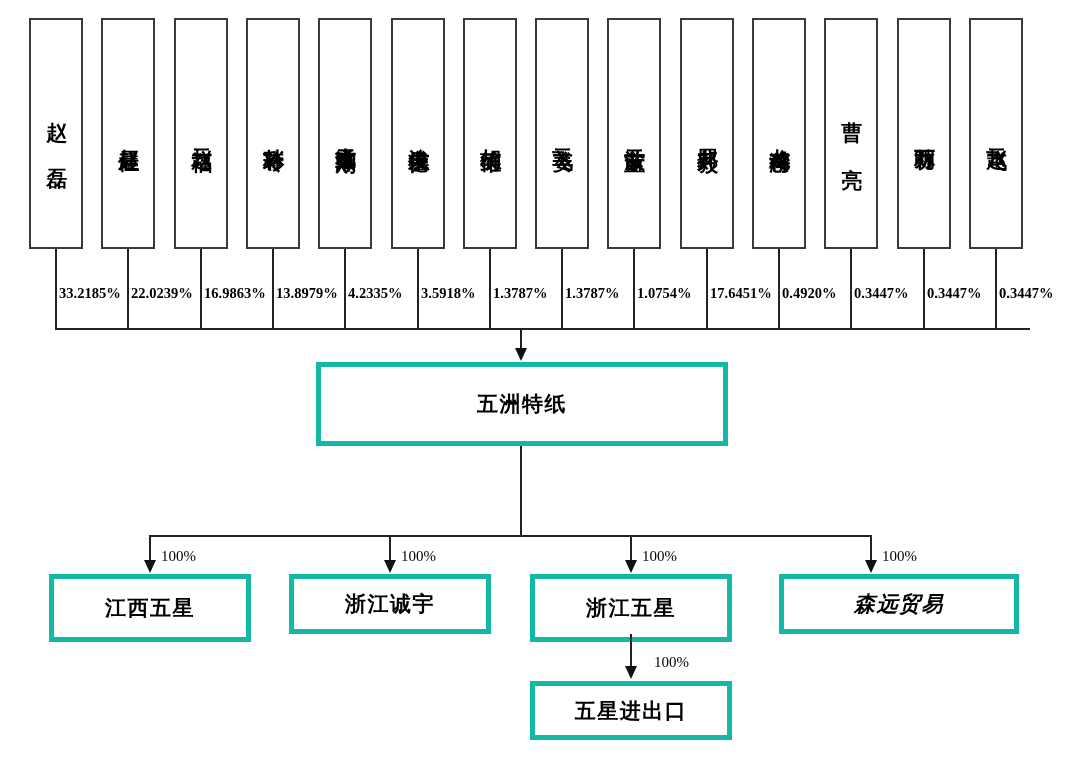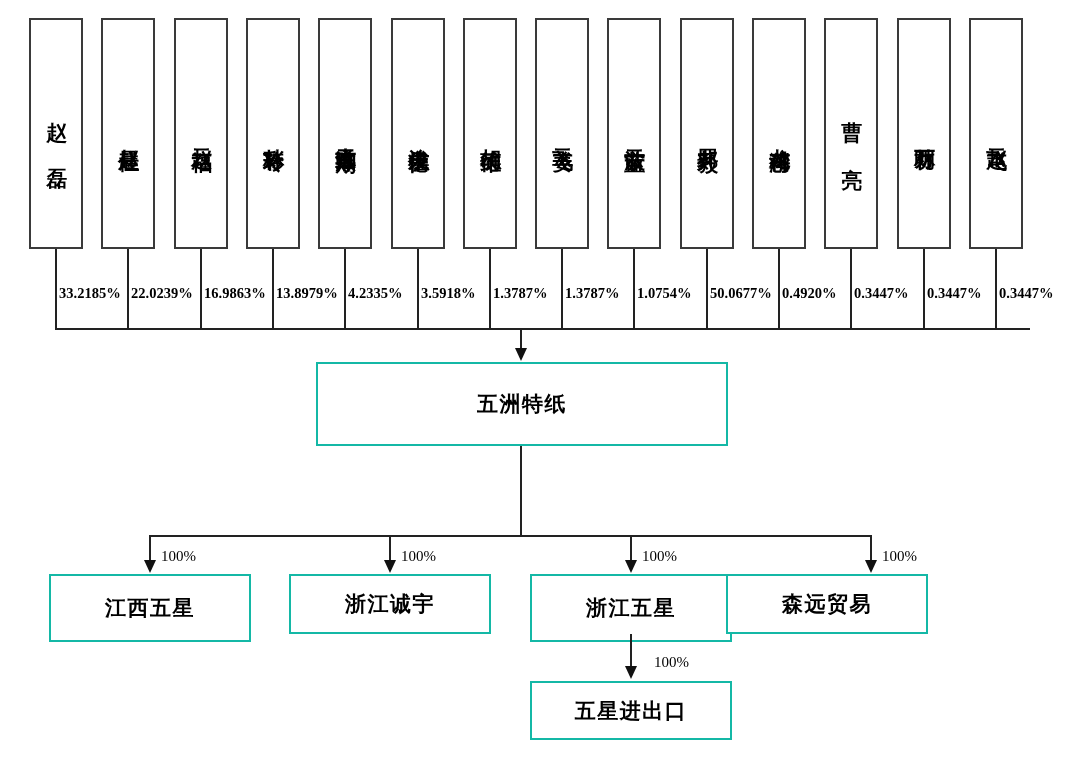--- a/index.html
+++ b/index.html
@@ -16,21 +16,21 @@
     height: 757px;
     background: #ffffff;
     overflow: hidden;
     margin-left: 9px;
   }
 
   
   .box {
     position: absolute;
     box-sizing: border-box;
-    border: 2px solid #14b8a6;
+    border: 5px solid #14b8a6;
     background: #ffffff;
   }
   .hline {
     position: absolute;
     background: #222222;
     height: 2px;
   }
   .vline {
     position: absolute;
     background: #222222;
@@ -197,21 +197,21 @@
   <div id="percent-row">
       <div class="pct" style="left: 50px; top: 285px;">33.2185%</div>
       <div class="pct" style="left: 122px; top: 285px;">22.0239%</div>
       <div class="pct" style="left: 195px; top: 285px;">16.9863%</div>
       <div class="pct" style="left: 267px; top: 285px;">13.8979%</div>
       <div class="pct" style="left: 339px; top: 285px;">4.2335%</div>
       <div class="pct" style="left: 412px; top: 285px;">3.5918%</div>
       <div class="pct" style="left: 484px; top: 285px;">1.3787%</div>
       <div class="pct" style="left: 556px; top: 285px;">1.3787%</div>
       <div class="pct" style="left: 628px; top: 285px;">1.0754%</div>
-      <div class="pct" style="left: 701px; top: 285px;">50.0677%</div>
+      <div class="pct" style="left: 701px; top: 285px;">17.6451%</div>
       <div class="pct" style="left: 773px; top: 285px;">0.4920%</div>
       <div class="pct" style="left: 845px; top: 285px;">0.3447%</div>
       <div class="pct" style="left: 918px; top: 285px;">0.3447%</div>
       <div class="pct" style="left: 990px; top: 285px;">0.3447%</div>
     </div>
 
   <div class="hline" style="left:46px; top:328px; width:975px;"></div>
 
   <div class="vline" style="left:511px; top:328px; height:22px;"></div>
   <div class="arrowhead" style="left:506px; top:348px;"></div>
@@ -242,21 +242,21 @@
   <div id="subsidiary-row">
       <div class="box ent" style="left: 40px; top: 574px; width: 202px; height: 68px;">
         <span class="ent-label">江西五星</span>
       </div>
       <div class="box ent" style="left: 280px; top: 574px; width: 202px; height: 60px;">
         <span class="ent-label">浙江诚宇</span>
       </div>
       <div class="box ent" style="left: 521px; top: 574px; width: 202px; height: 68px;">
         <span class="ent-label">浙江五星</span>
       </div>
-      <div class="box ent" style="left: 717px; top: 574px; width: 202px; height: 60px;">
+      <div class="box ent" style="left: 770px; top: 574px; width: 240px; height: 60px; font-style: italic;">
         <span class="ent-label">森远贸易</span>
       </div>
     </div>
 
   <div class="vline" style="left:621px; top:634px; height:35px;"></div>
   <div class="arrowhead" style="left:616px; top:666px;"></div>
   <div class="pct-sub" style="left:645px; top:654px;">100%</div>
 
   <div class="box ent" style="left:521px; top:681px; width:202px; height:59px;">
     <span class="ent-label">五星进出口</span>

